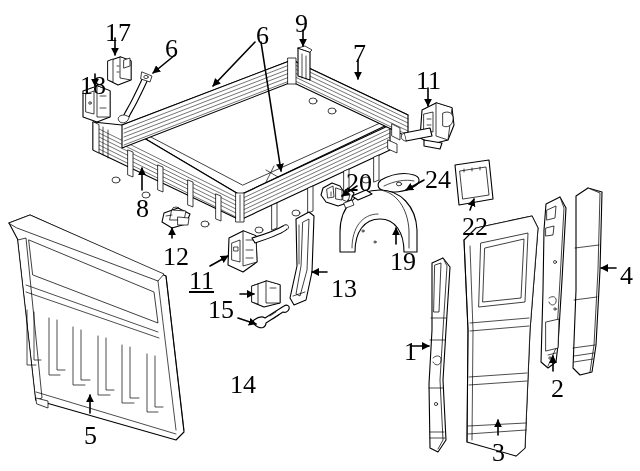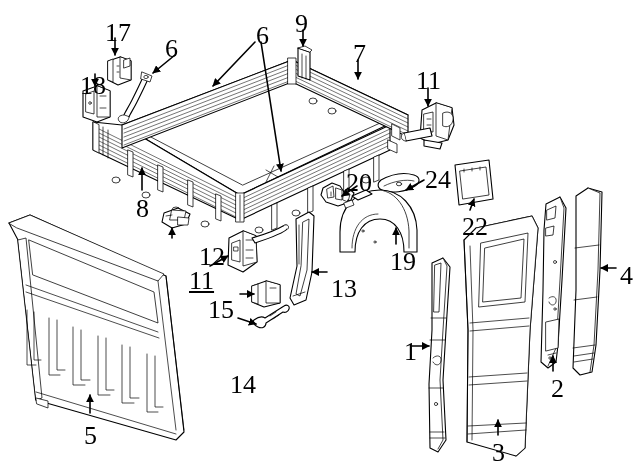--- a/index.html
+++ b/index.html
@@ -409,21 +409,21 @@
       <div class="callout-label" style="left: 551px; top: 376px;">2</div>
       <div class="callout-label" style="left: 492px; top: 440px;">3</div>
       <div class="callout-label" style="left: 620px; top: 263px;">4</div>
       <div class="callout-label" style="left: 84px; top: 423px;">5</div>
       <div class="callout-label" style="left: 256px; top: 23px;">6</div>
       <div class="callout-label" style="left: 353px; top: 41px;">7</div>
       <div class="callout-label" style="left: 136px; top: 196px;">8</div>
       <div class="callout-label" style="left: 295px; top: 11px;">9</div>
       <div class="callout-label" style="left: 416px; top: 68px;">11</div>
       <div class="callout-label" style="left: 189px; top: 268px; text-decoration: underline;">11</div>
-      <div class="callout-label" style="left: 163px; top: 244px; margin-left: 36px;">12</div>
+      <div class="callout-label" style="left: 163px; top: 244px;">12</div>
       <div class="callout-label" style="left: 331px; top: 276px;">13</div>
       <div class="callout-label" style="left: 230px; top: 324px; margin-top: 48px;">14</div>
       <div class="callout-label" style="left: 208px; top: 297px;">15</div>
       <div class="callout-label" style="left: 165px; top: 36px;">6</div>
       <div class="callout-label" style="left: 105px; top: 20px;">17</div>
       <div class="callout-label" style="left: 80px; top: 60px; margin-top: 13px;">18</div>
       <div class="callout-label" style="left: 390px; top: 249px; text-align: center;">19</div>
       <div class="callout-label" style="left: 346px; top: 170px;">20</div>
       <div class="callout-label" style="left: 425px; top: 167px;">24</div>
       <div class="callout-label" style="left: 462px; top: 214px;">22</div>

